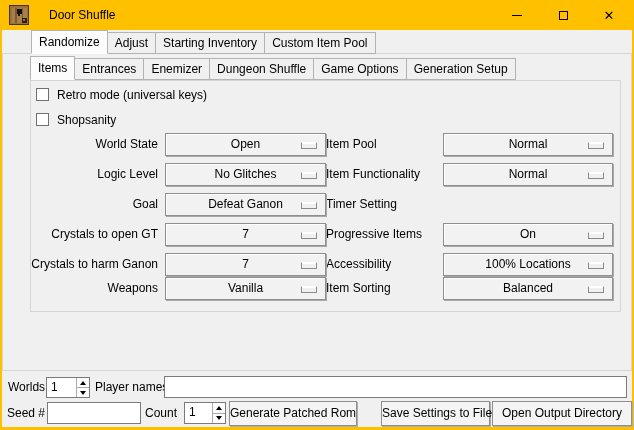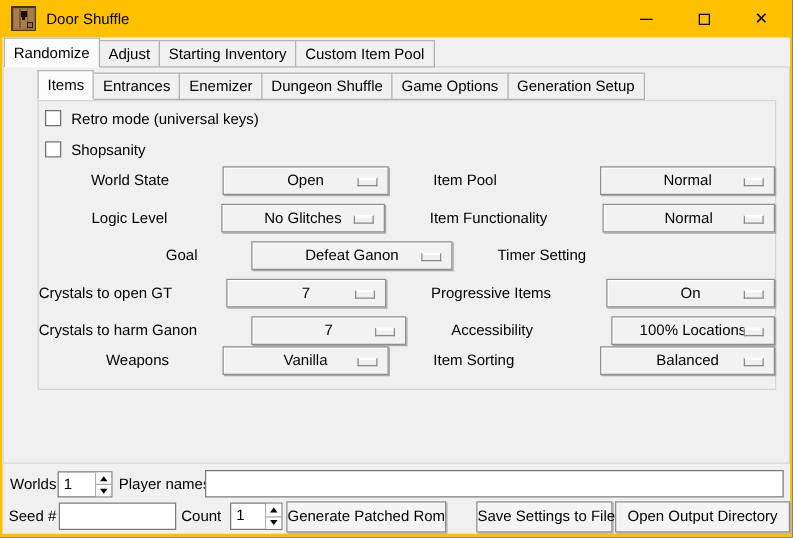--- a/index.html
+++ b/index.html
@@ -2,50 +2,50 @@
 <html><head>
 <meta charset="utf-8">
 <style>
   * { margin:0; padding:0; box-sizing:border-box; }
   html,body { background:#444; }
   body { font-family:"Liberation Sans","DejaVu Sans",sans-serif; font-size:12px; color:#000; }
 
   .win { position:relative; width:634px; height:430px; background:#FFC000; overflow:hidden; }
 
   
-  .titlebar { position:absolute; left:0; top:0; width:634px; height:30px; display:flex; align-items:center; }
+  .titlebar { position:absolute; left:0; top:0; width:634px; height:30px; display:flex; align-items:center;gap:12px; }
   .app-icon { width:20px; height:20px; margin-left:9px; }
   .title-text { margin-left:8px; font-size:12px; color:#000; white-space:nowrap; }
   .winbtns { position:absolute; right:2px; top:0; height:30px; display:flex; }
   .winbtn { width:46px; height:30px; display:flex; align-items:center; justify-content:center; }
   .glyph-min { width:10px; height:1px; background:#000; }
   .glyph-max { width:9px; height:9px; border:1px solid #000; }
   .glyph-close { font-size:13px; line-height:13px; color:#000; font-family:"DejaVu Sans",sans-serif; }
 
   
   .client { position:absolute; left:2px; right:2px; top:30px; bottom:3px; background:#F0F0F0; }
 
   
-  .tabstrip { position:absolute; display:flex; align-items:flex-end; z-index:3; }
+  .tabstrip { position:absolute; display:flex; align-items:flex-end; z-index:3;padding-left:28px; }
   .tab { height:22px; line-height:20px; padding:0 7px; background:#F0F0F0; border:1px solid #B3B3B3; margin-right:-1px; white-space:nowrap; position:relative; }
   .tab.selected { height:24px; line-height:23px; margin-top:-2px; background:#FCFCFC; border-bottom:1px solid #FCFCFC; z-index:4; }
   .maintabs { top:2px; left:1px; }
 
   .outerpanel { position:absolute; left:0; right:0; top:23px; height:318px; border:1px solid #D5D5D5; background:#F0F0F0; }
   .subtabs { top:4px; left:27px; position:absolute; display:flex; align-items:flex-start; }
   .innerpanel { position:absolute; left:27px; top:26px; width:591px; height:232px; border:1px solid #D5D5D5; background:#F0F0F0; }
 
   
   .chkrow { position:absolute; left:5px; display:flex; align-items:center; height:15px; }
   .chkrow.r1 { top:6px; } .chkrow.r2 { top:31px; }
   .checkbox { width:13px; height:13px; background:#FFF; border:1px solid #707070; }
   .chklabel { margin-left:8px; white-space:nowrap; }
 
   
-  .optrow { position:absolute; left:0; width:100%; height:23px; display:flex;gap:36px; }
+  .optrow { position:absolute; left:0; width:100%; height:23px; display:flex; }
   .lblL { width:127px; text-align:right; line-height:23px; white-space:nowrap; }
   .lblR { width:109px; text-align:left; line-height:23px; white-space:nowrap; }
   .menubtn { position:relative; height:23px; line-height:21px; text-align:center; background:#F2F2F2;
              border:1px solid #8F8F8F; box-shadow:inset 1px 1px 0 #FFF, 1px 1px 0 #A8A8A8; }
   .ddL { margin-left:7px; width:161px; }
   .ddR { margin-left:8px; width:170px; }
   .dd-ind { position:absolute; right:8px; top:8px; width:16px; height:7px; background:#F0F0F0;
             border:1px solid #8A8A8A; border-top:1px solid #FFF; box-shadow:0 1px 0 #FFF inset; }
 
   

